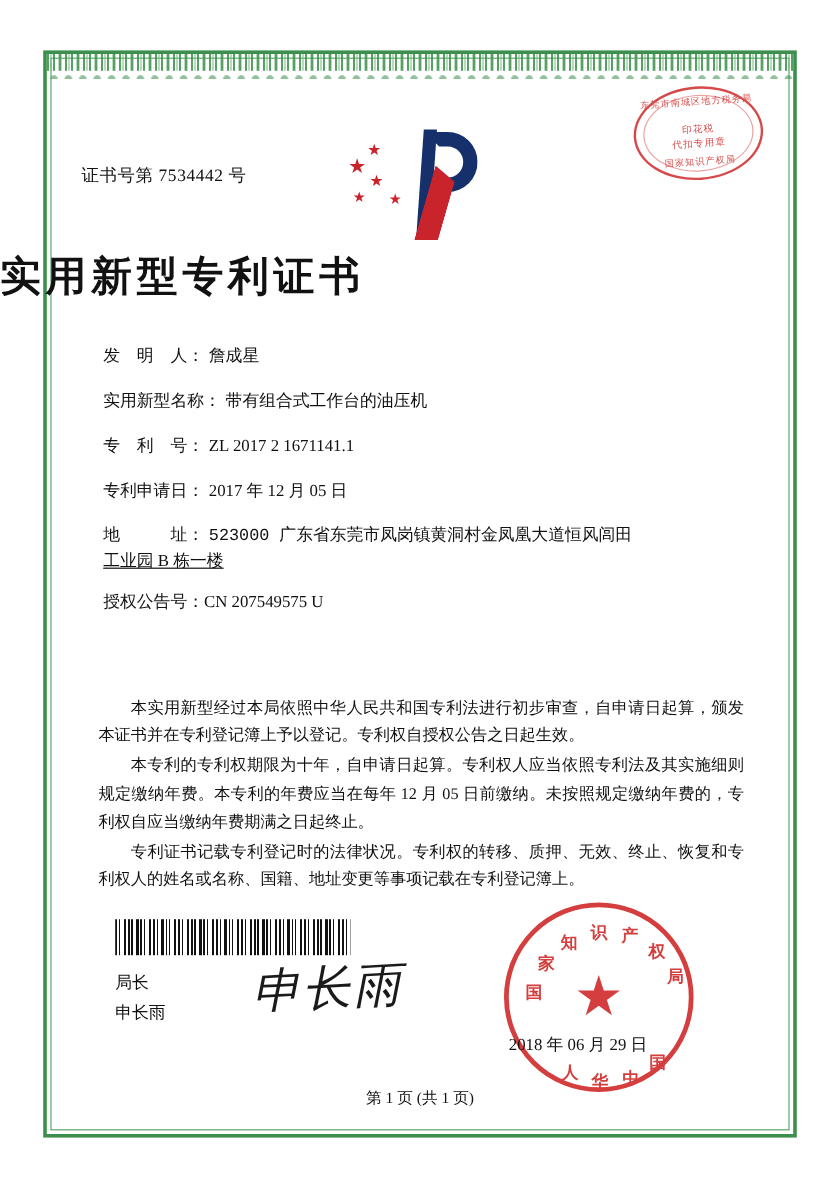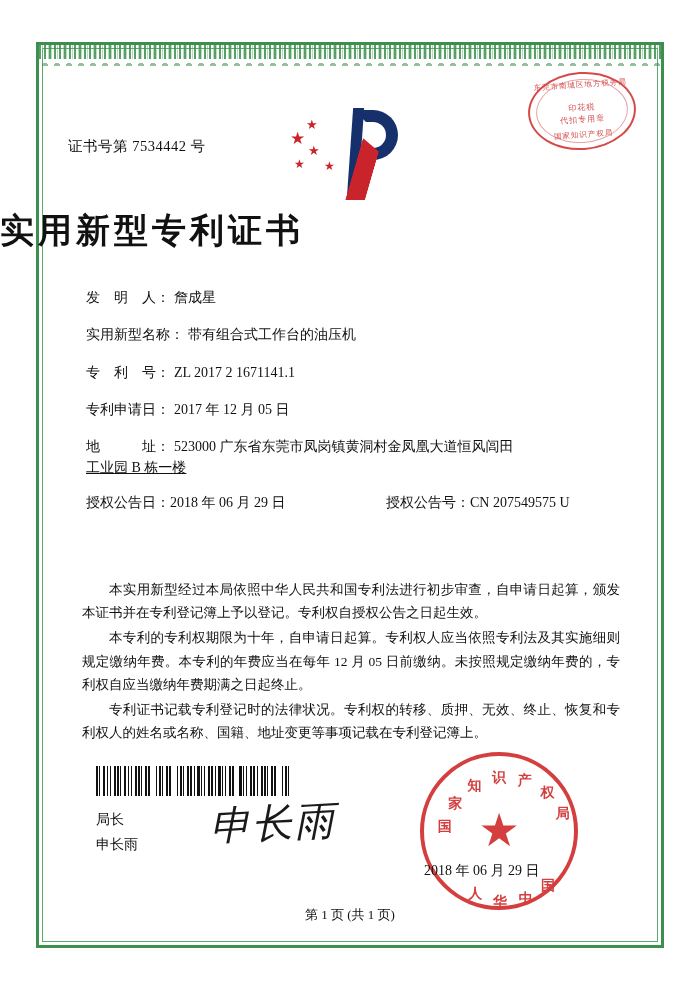--- a/index.html
+++ b/index.html
@@ -385,31 +385,28 @@
       <span class="field-value">ZL 2017 2 1671141.1</span>
     </div>
 
     <div class="field-row">
       <span class="field-label">专利申请日：</span>
       <span class="field-value">2017 年 12 月 05 日</span>
     </div>
 
 
     <div>
-      <div class="field-row" style="margin-bottom:0;">
+      <div class="field-row" style="margin-bottom:0;font-family:Liberation Mono, monospace;">
         <span class="field-label">地　　　址：</span>
         <span class="field-value">523000  广东省东莞市凤岗镇黄洞村金凤凰大道恒风闾田</span>
       </div>
       <div class="addr-second">工业园 B 栋一楼</div>
     </div>
 
     <div class="row-dual" style="margin-top:16px;">
-      <div class="left-part">
-        <span>授权公告日：</span><span>2018 年 06 月 29 日</span>
-      </div>
       <div class="right-part">
         <span>授权公告号：</span><span>CN 207549575 U</span>
       </div>
     </div>
 
   </div>
 
   <div class="body-text">
     <p>本实用新型经过本局依照中华人民共和国专利法进行初步审查，自申请日起算，颁发本证书并在专利登记簿上予以登记。专利权自授权公告之日起生效。</p>
     <p>本专利的专利权期限为十年，自申请日起算。专利权人应当依照专利法及其实施细则规定缴纳年费。本专利的年费应当在每年 12 月 05 日前缴纳。未按照规定缴纳年费的，专利权自应当缴纳年费期满之日起终止。</p>

